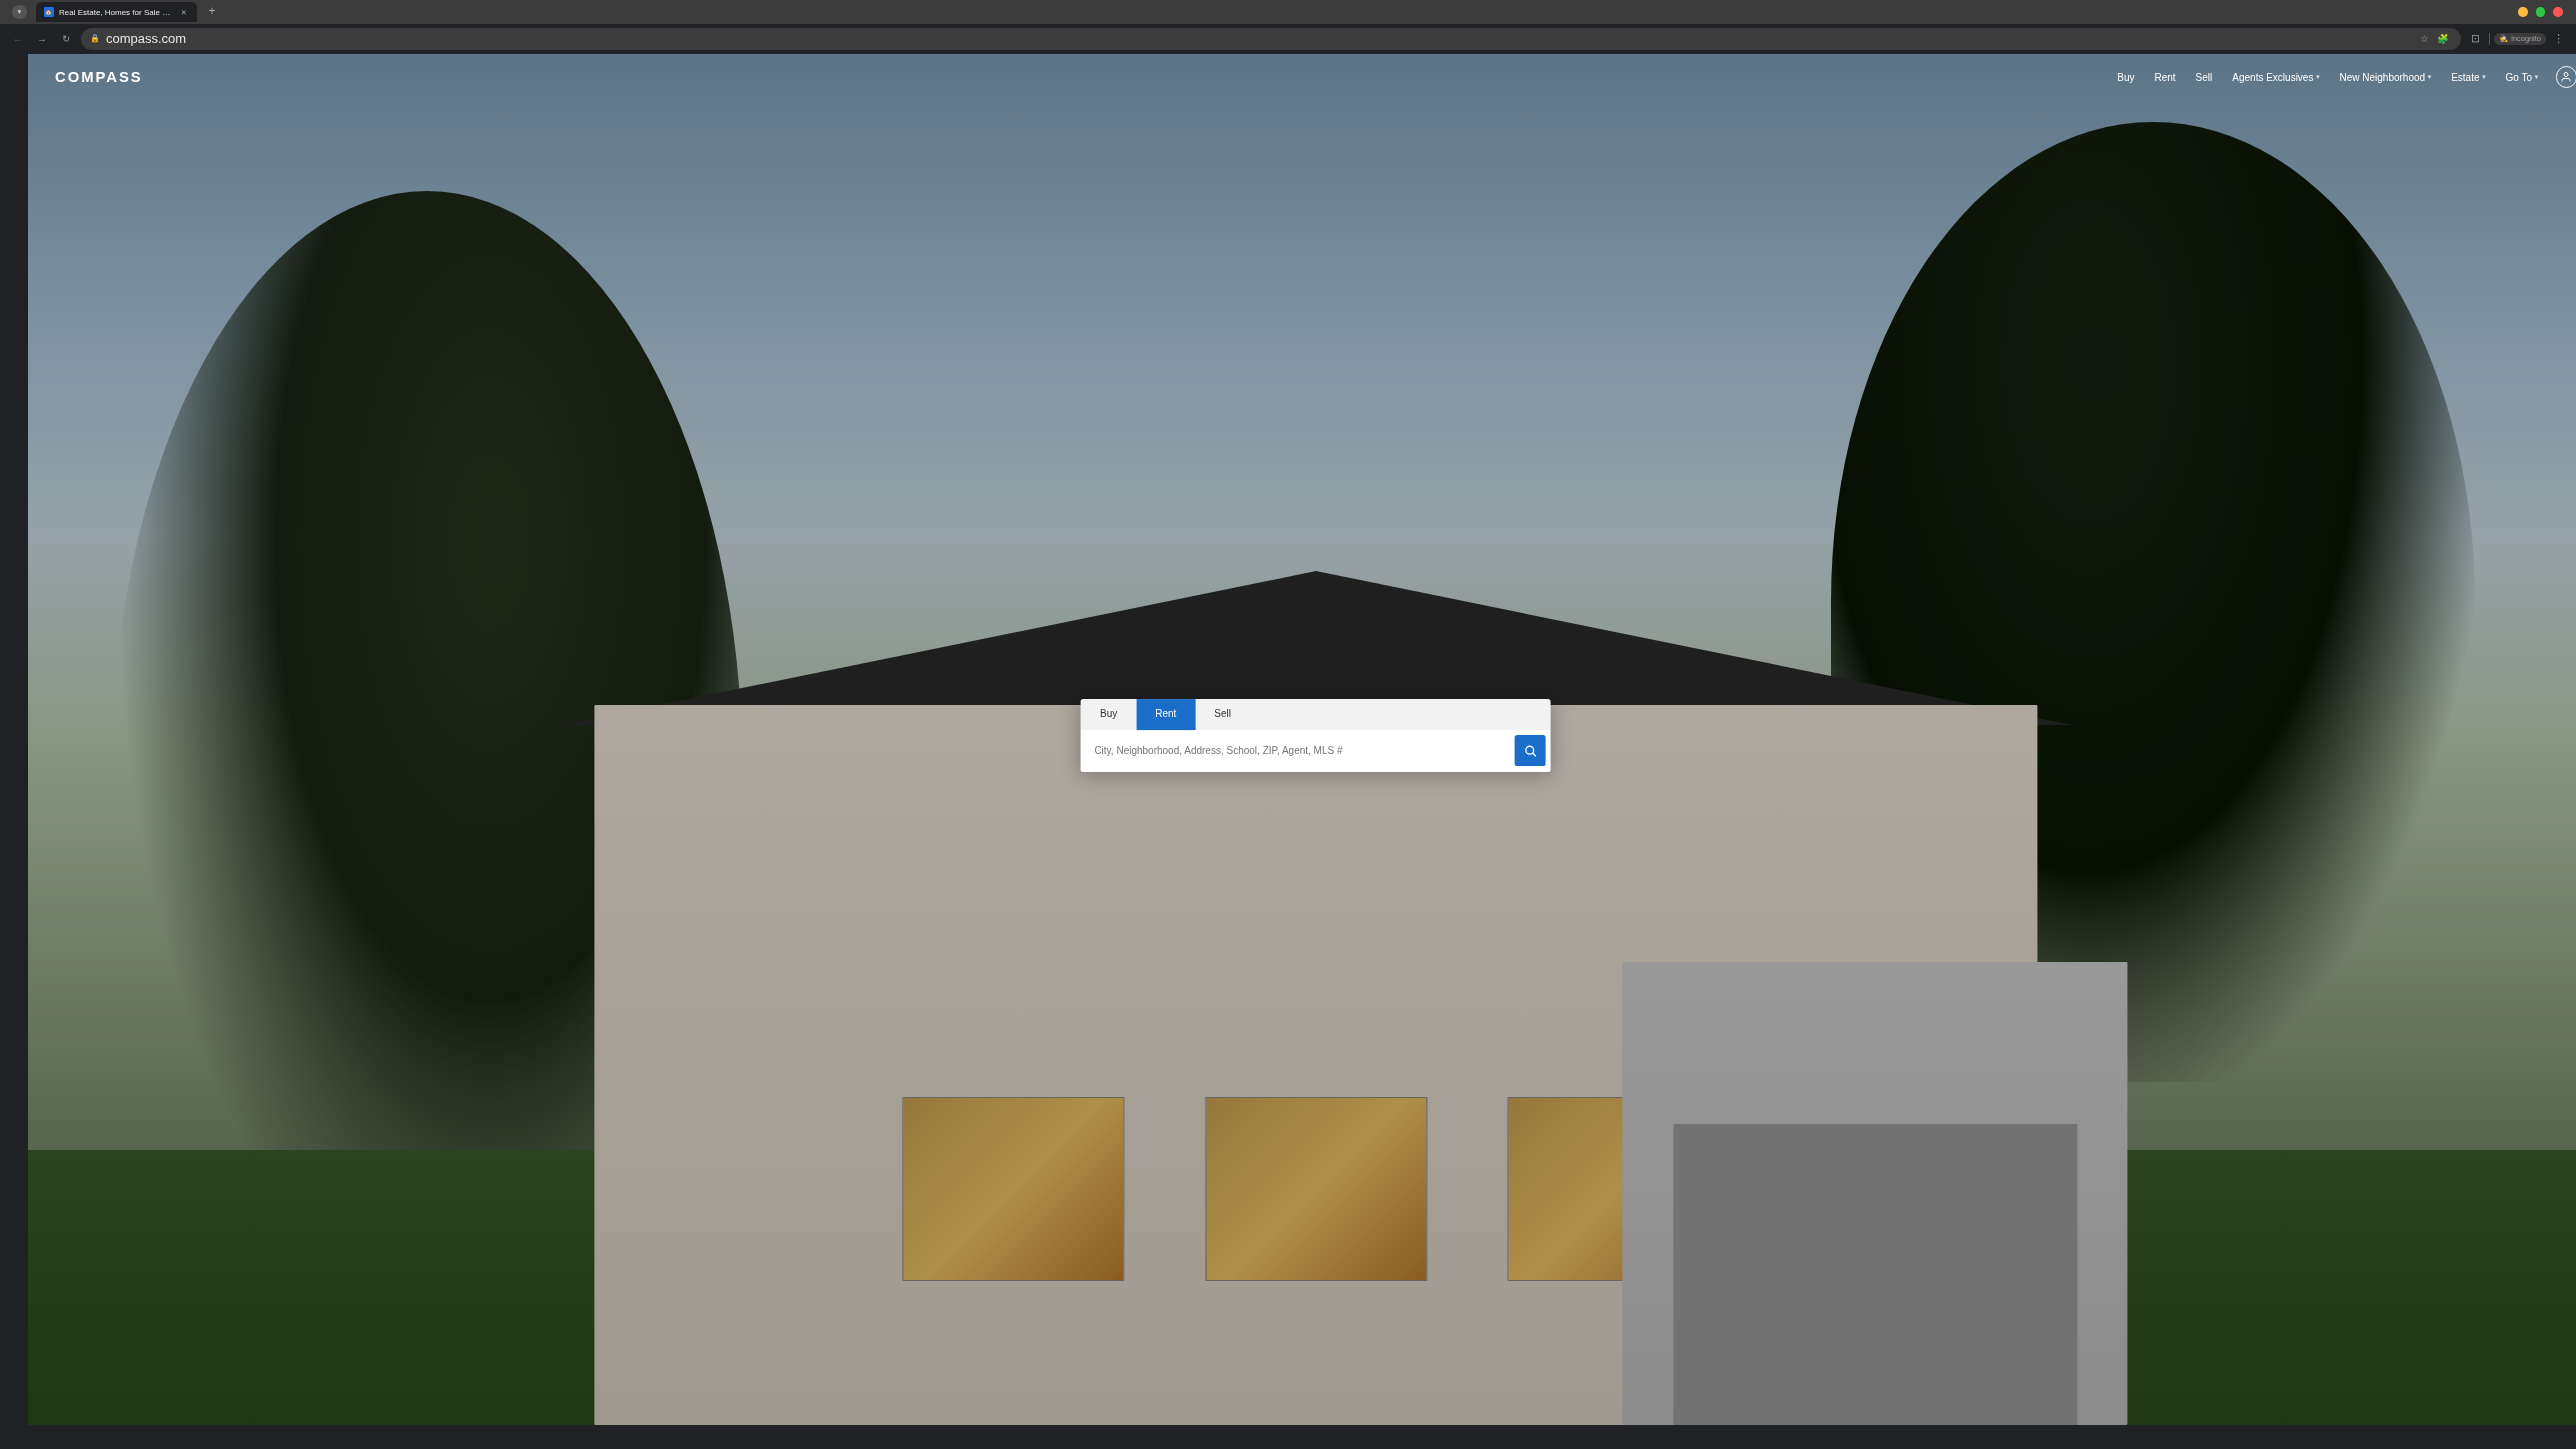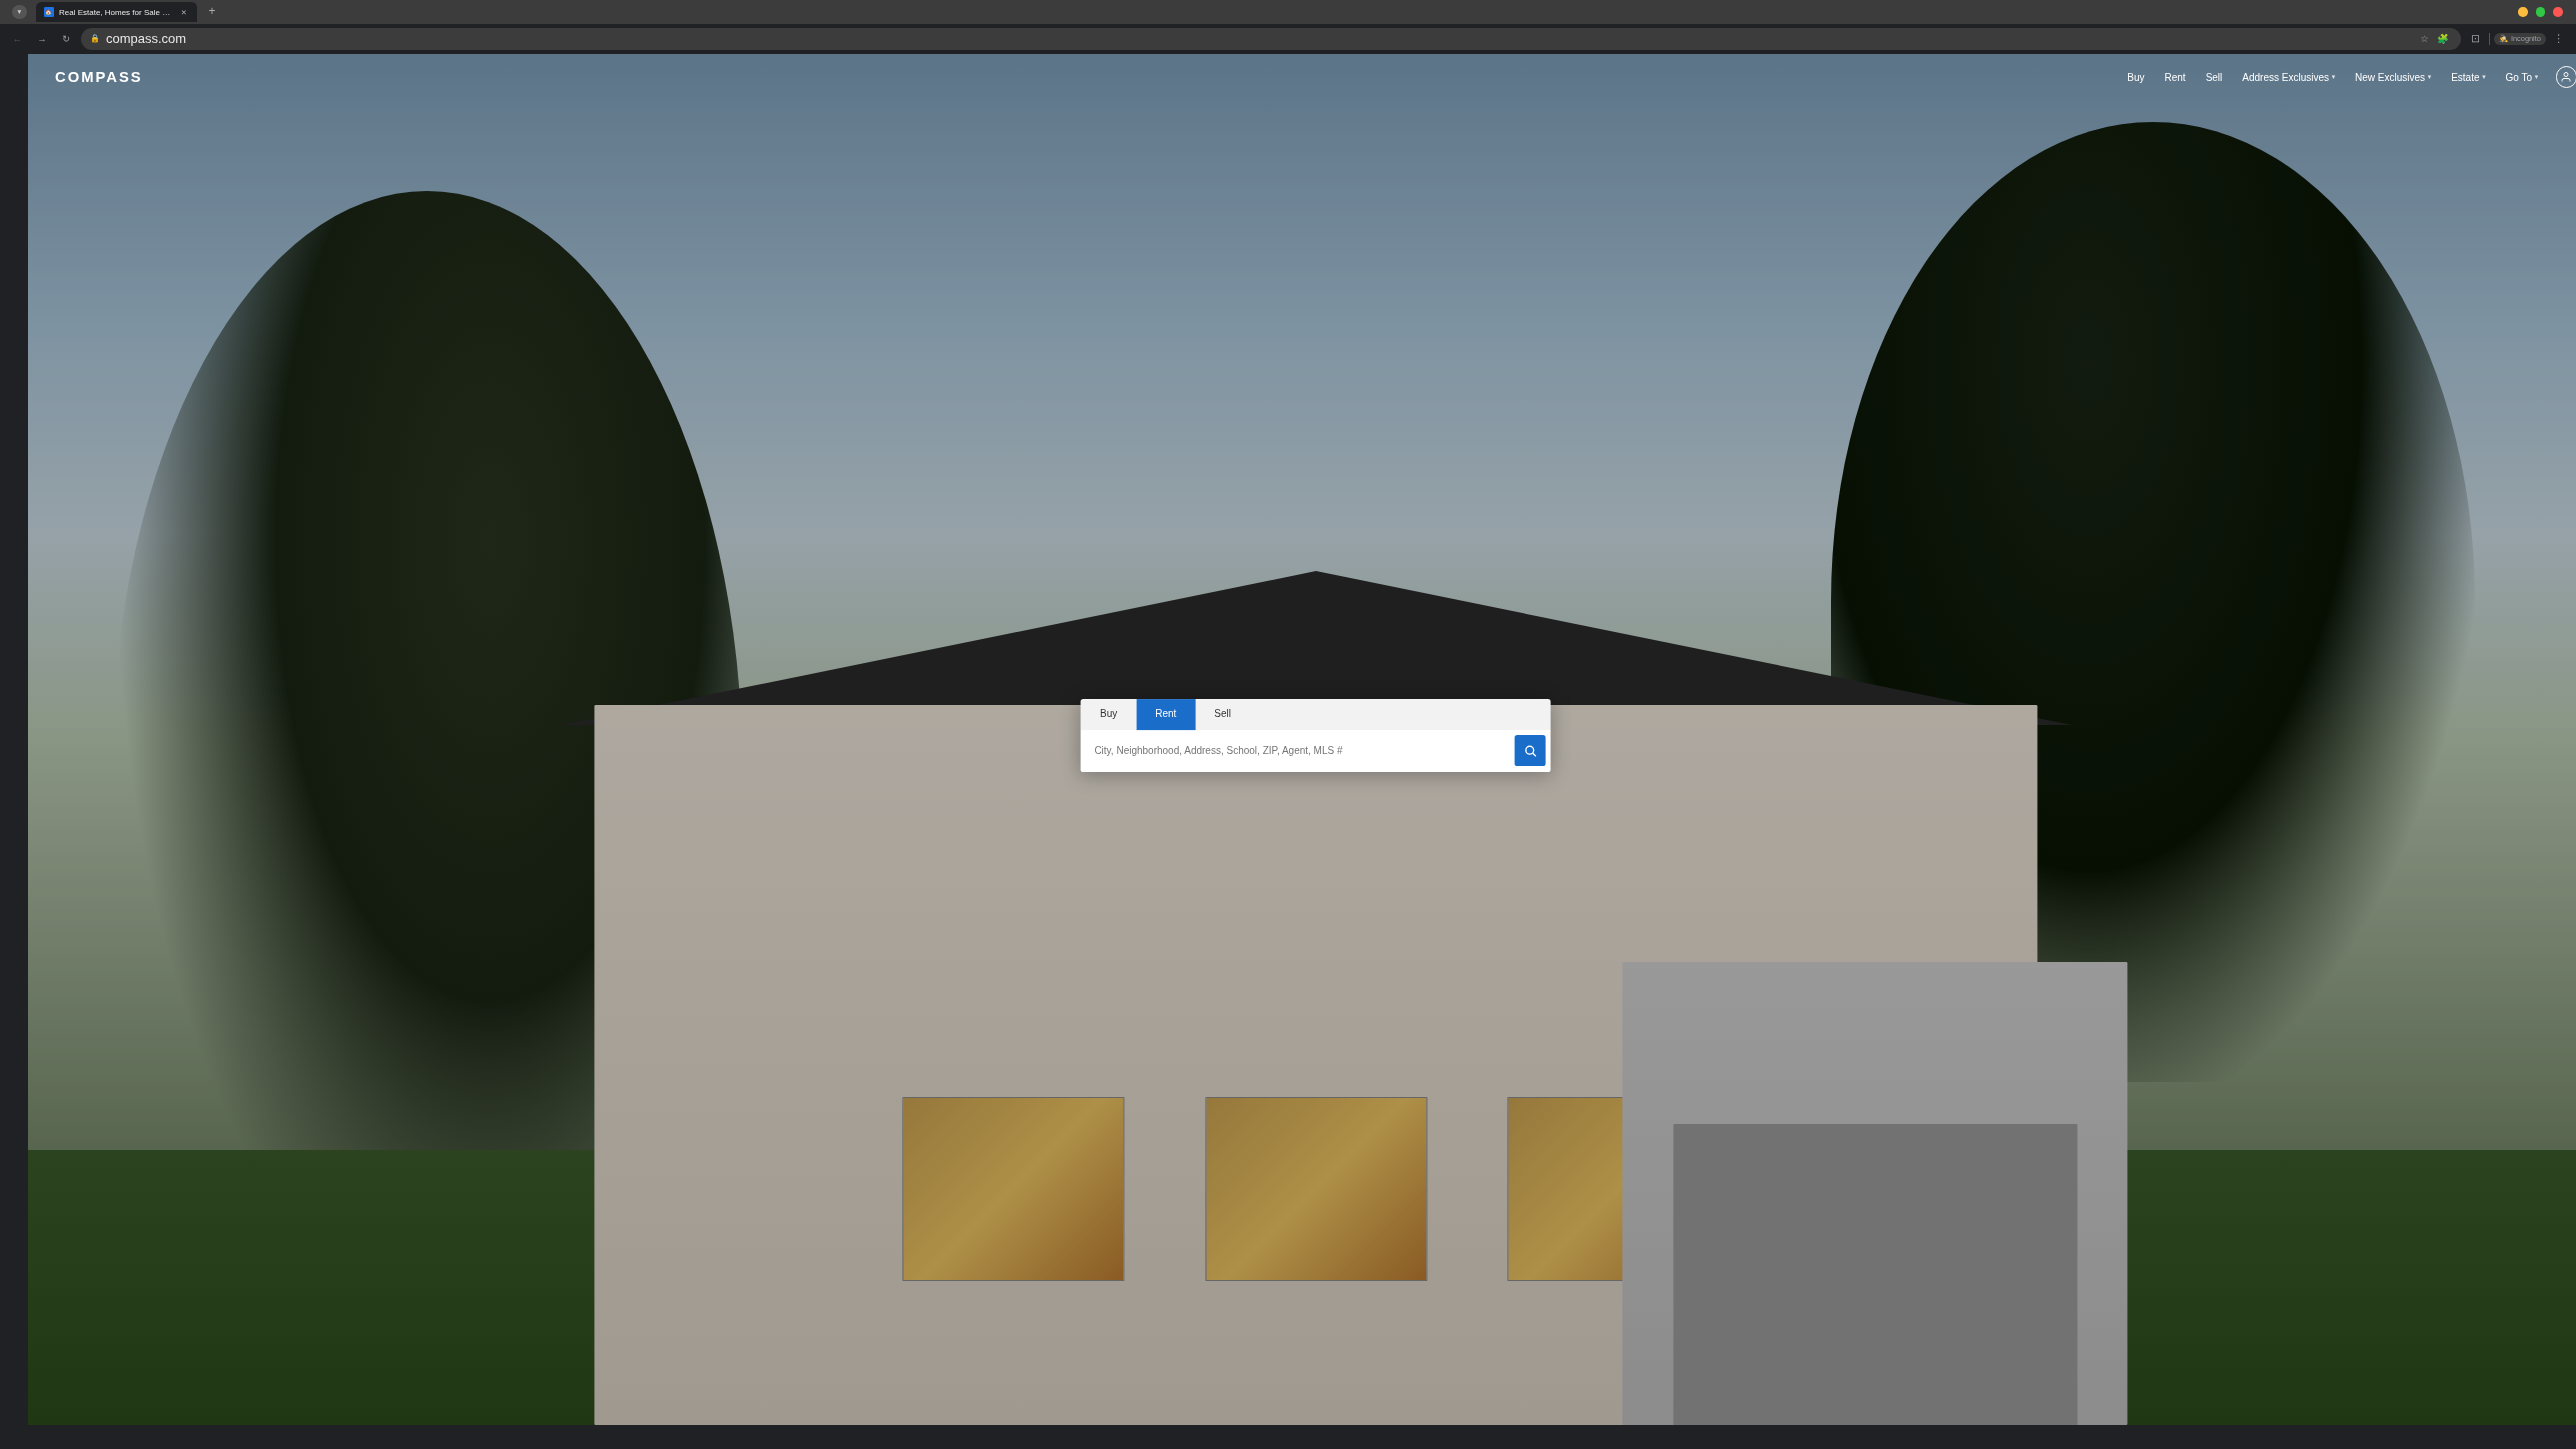--- a/index.html
+++ b/index.html
@@ -579,25 +579,25 @@
       <div class="nav-link">
         <span>Buy</span>
       </div>
       <div class="nav-link">
         <span>Rent</span>
       </div>
       <div class="nav-link">
         <span>Sell</span>
       </div>
       <div class="nav-link">
-        <span>Address Exclusives</span>
+        <span>Agents Exclusives</span>
         <span class="chevron">▾</span>
       </div>
       <div class="nav-link">
-        <span>New Exclusives</span>
+        <span>New Neighborhood</span>
         <span class="chevron">▾</span>
       </div>
       <div class="nav-link">
         <span>Estate</span>
         <span class="chevron">▾</span>
       </div>
       <div class="nav-link">
         <span>Go To</span>
         <span class="chevron">▾</span>
       </div>

